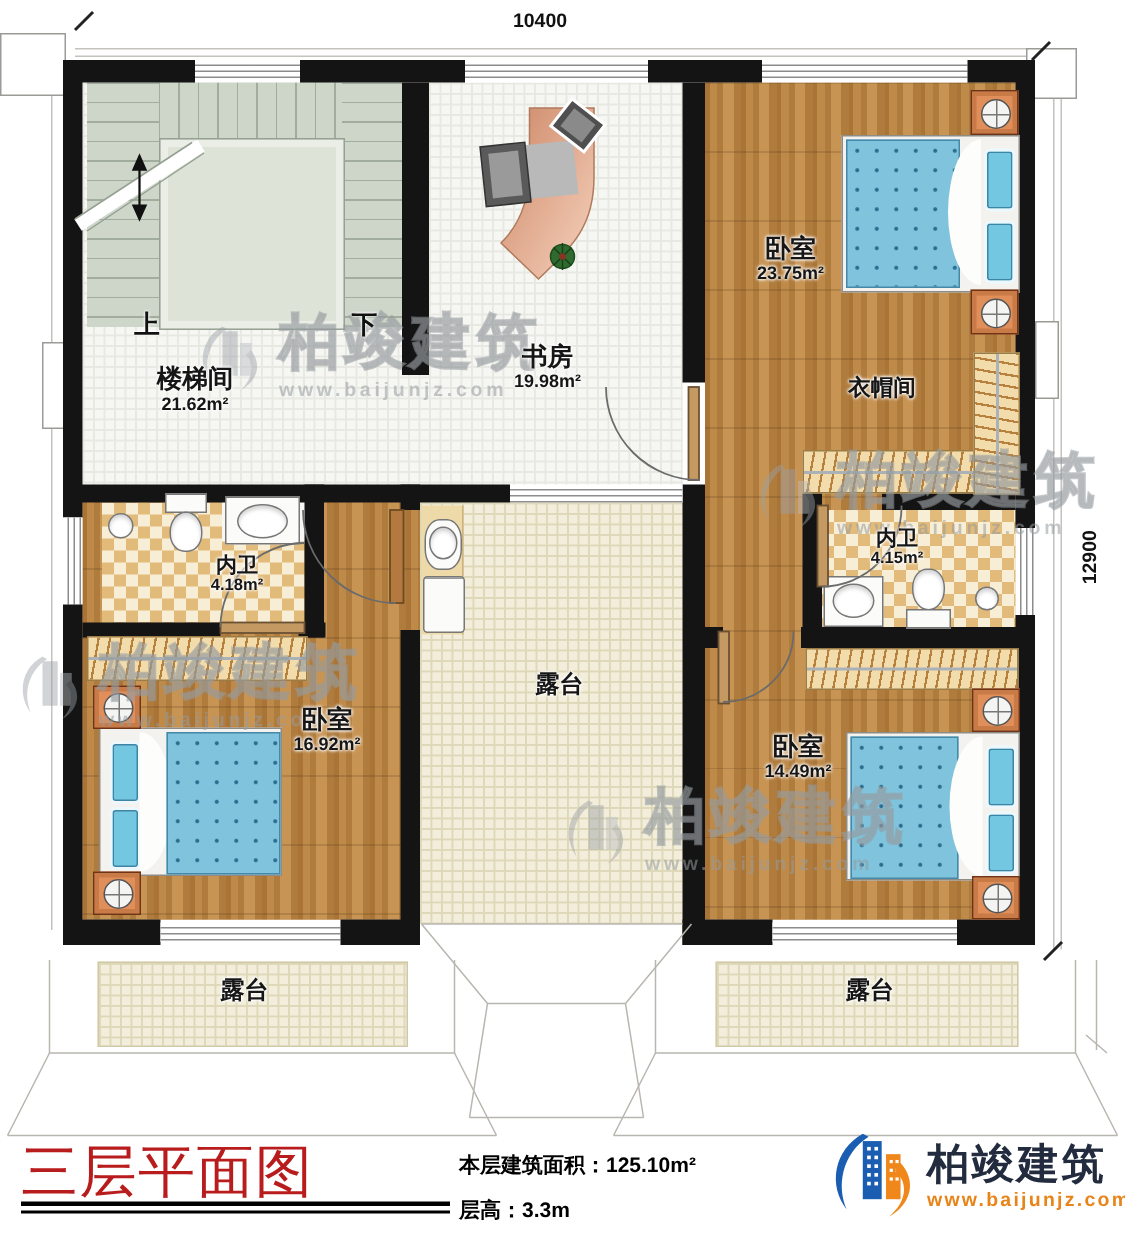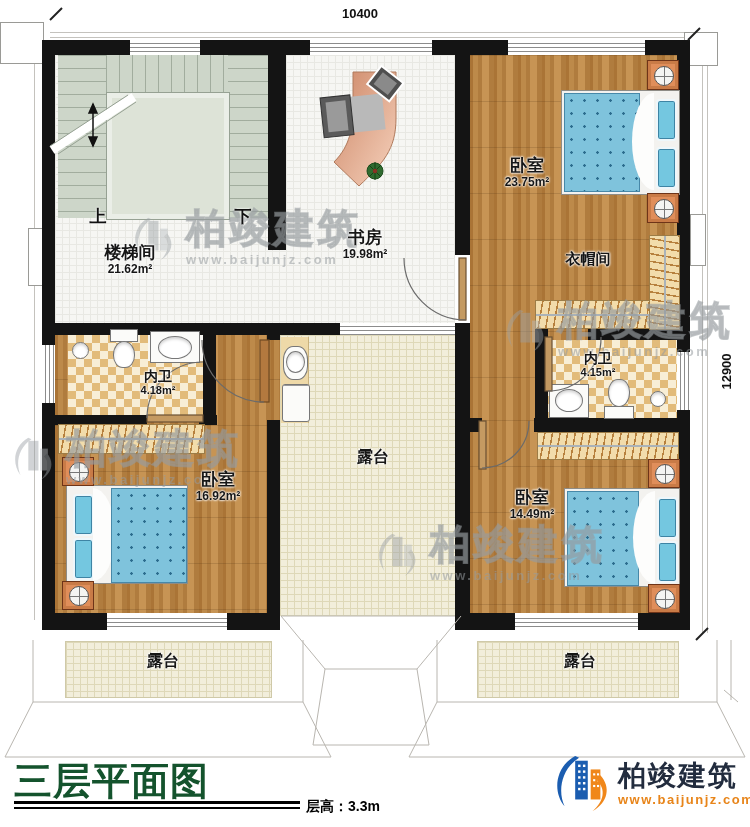--- a/index.html
+++ b/index.html
@@ -61,21 +61,21 @@
   .stair-dir{position:absolute;font-weight:bold;font-size:17px;color:#111;transform:translateX(-50%);
     text-shadow:0 0 2px #fff,0 0 2px #fff;}
   .dim-text{position:absolute;font-weight:bold;font-size:13px;color:#111;text-align:center;}
   
   .wm{position:absolute;display:flex;align-items:center;gap:8px;pointer-events:none;}
   .wm-txt{display:flex;flex-direction:column;}
   .wm-company{font-weight:bold;font-size:40px;letter-spacing:4px;color:rgba(150,154,158,.30);
     -webkit-text-stroke:1.5px rgba(150,154,158,.55);line-height:1;}
   .wm-site{font-weight:bold;font-size:13px;letter-spacing:2.5px;color:rgba(150,154,158,.55);margin-top:4px;}
   
-  .tb-title{position:absolute;font-weight:bold;font-size:38px;color:#14532d;letter-spacing:1px;}
+  .tb-title{position:absolute;font-weight:normal;font-size:38px;color:#b91c1c;letter-spacing:1px;}
   .tb-scale{position:absolute;font-weight:600;font-size:33px;color:#000;}
   .tb-line{position:absolute;background:#000;}
   .tb-info{position:absolute;font-weight:bold;font-size:14px;color:#000;}
   .logo-company{position:absolute;font-weight:bold;font-size:28px;color:#222c3e;letter-spacing:2px;}
   .logo-site{position:absolute;font-weight:bold;font-size:13px;color:#e8851a;letter-spacing:1.5px;}
 </style>
 </head>
 <body>
 
 <div class="page">
@@ -377,20 +377,21 @@
 
   <span class="stair-dir" style="left:98px;top:205px;">上</span>
   <span class="stair-dir" style="left:243px;top:205px;">下</span>
 
   <div class="dim-text" style="left:330px;top:6px;width:60px;">10400</div>
   <div class="dim-text" style="left:686px;top:364px;width:80px;transform:rotate(-90deg);">12900</div>
 
   <div class="tb-title" style="left:14px;top:756px;">三层平面图</div>
   <div class="tb-line" style="left:14px;top:801px;width:286px;height:3px;"></div>
   <div class="tb-line" style="left:14px;top:807px;width:286px;height:2px;"></div>
+  <div class="tb-info" style="left:306px;top:768px;">本层建筑面积：125.10m²</div>
   <div class="tb-info" style="left:306px;top:798px;">层高：3.3m</div>
 
   <svg class="abs" width="62" height="64" viewBox="0 0 64 64" style="left:550px;top:751px;">
     <path d="M26 4 C6 15 2 40 15 56 C8 41 11 18 30 6 Z" fill="#1b5db0"></path>
     <rect x="26" y="9" width="13" height="40" fill="#1b5db0"></rect>
     <g fill="#ffffff">
       <rect x="29" y="13" width="2.5" height="2.5"></rect>
         <rect x="34" y="13" width="2.5" height="2.5"></rect>
       <rect x="29" y="19" width="2.5" height="2.5"></rect>
         <rect x="34" y="19" width="2.5" height="2.5"></rect>

